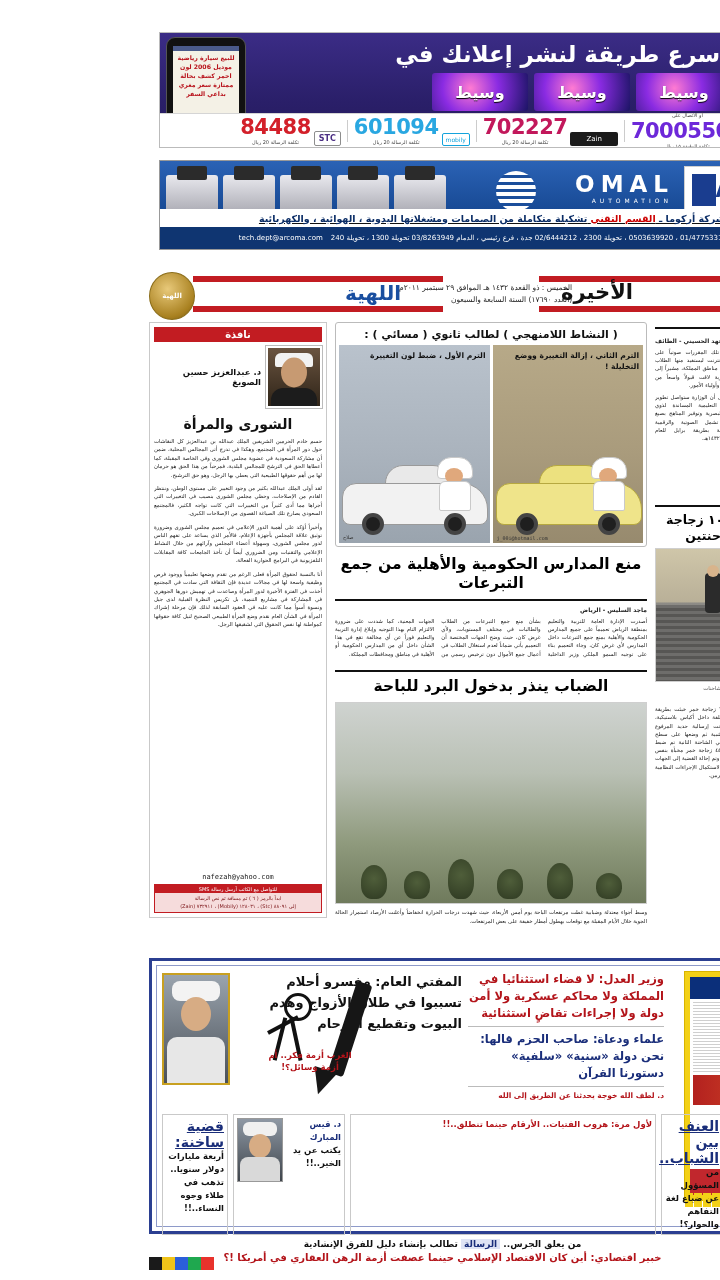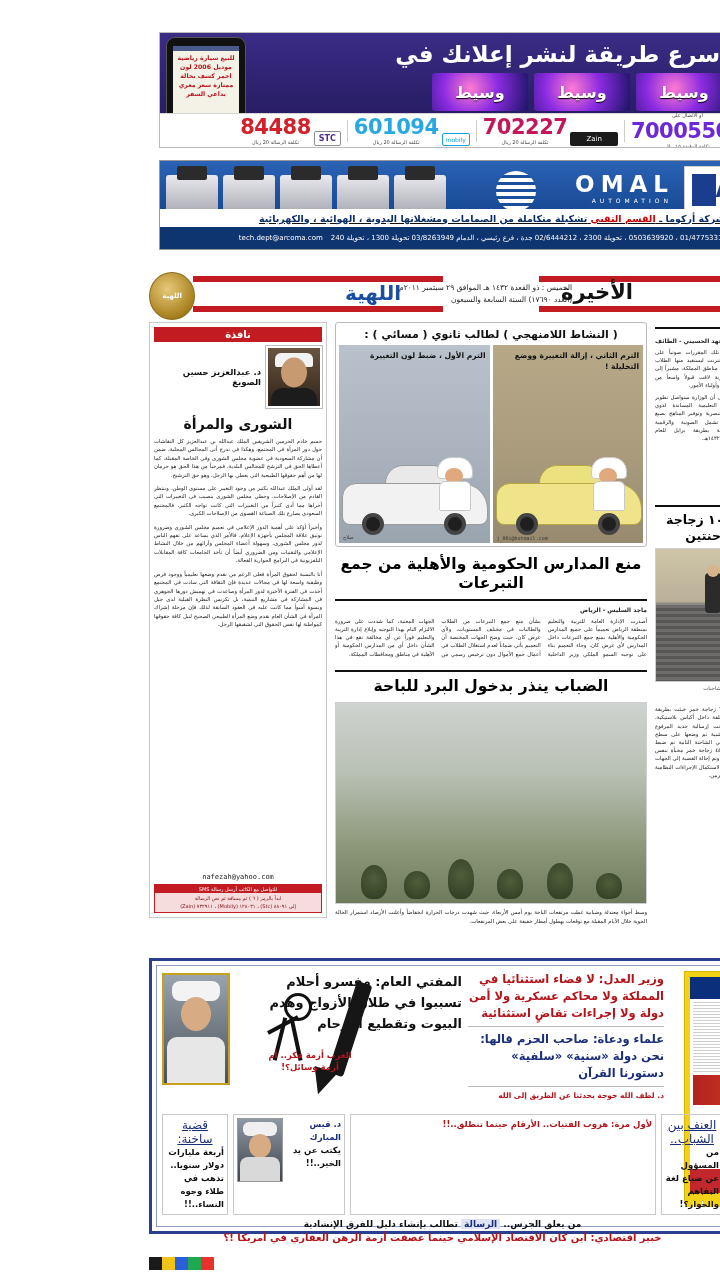--- a/index.html
+++ b/index.html
@@ -171,21 +171,21 @@
   .ba-bottom{display:flex;gap:5px;margin-top:5px;height:110px;}
   .writers{width:92px;flex:none;border:1px solid #c9c9c9;padding:3px;box-sizing:border-box;}
   .writers h4{margin:0 0 2px;font-size:8px;color:#1a2e7a;text-align:right;}
   .writers ul{margin:0;padding:0;list-style:none;}
   .writers li{font-size:6px;color:#1a2e7a;text-align:center;line-height:8.4px;}
   .writers li:before{content:"■ ";color:#b3141a;font-size:4px;}
   .teaser{border:1px solid #c9c9c9;padding:3px;box-sizing:border-box;position:relative;}
   .teaser .t-blue{font-size:8.5px;font-weight:bold;color:#1a2e7a;text-align:right;line-height:13px;}
   .teaser .t-red{font-size:8.5px;font-weight:bold;color:#b3141a;text-align:right;line-height:13px;}
   .teaser .t-dark{font-size:8.5px;font-weight:bold;color:#111;text-align:right;line-height:13px;}
-  .teaser .t-link{font-size:12px;font-weight:normal;color:#1a2e7a;text-decoration:underline;text-align:center;}
+  .teaser .t-link{font-size:14px;font-weight:bold;color:#1a2e7a;text-decoration:underline;text-align:right;}
   .tportrait{width:44px;height:62px;border:1px solid #999;background:linear-gradient(180deg,#8e98a4,#3f454c);position:relative;overflow:hidden;float:left;margin:0 4px 2px 0;}
   .tportrait .hd{position:absolute;left:50%;top:3px;transform:translateX(-50%);width:34px;height:14px;background:#f0f0f0;border-radius:6px;}
   .tportrait .fc{position:absolute;left:50%;top:15px;transform:translateX(-50%);width:22px;height:24px;background:#d7ac84;border-radius:50%;}
   .tportrait .bd{position:absolute;left:50%;bottom:0;transform:translateX(-50%);width:40px;height:24px;background:#d9d9d9;border-radius:8px 8px 0 0;}
   .ba-footer1{margin-top:4px;font-size:9px;font-weight:bold;color:#111;text-align:center;}
   .ba-footer1 .brand{color:#1a2e7a;background:#dfe4f5;padding:0 3px;}
   .ba-footer2{margin-top:3px;font-size:10px;font-weight:bold;color:#b3141a;text-align:center;}
 
   
   .strip{position:absolute;left:18px;bottom:10px;display:flex;}

